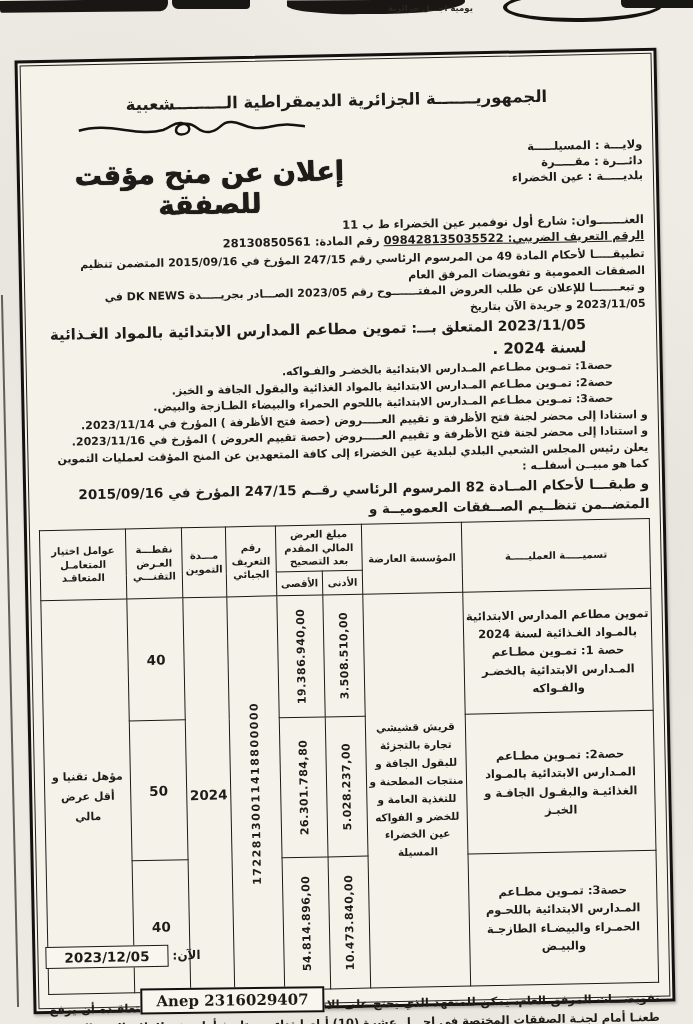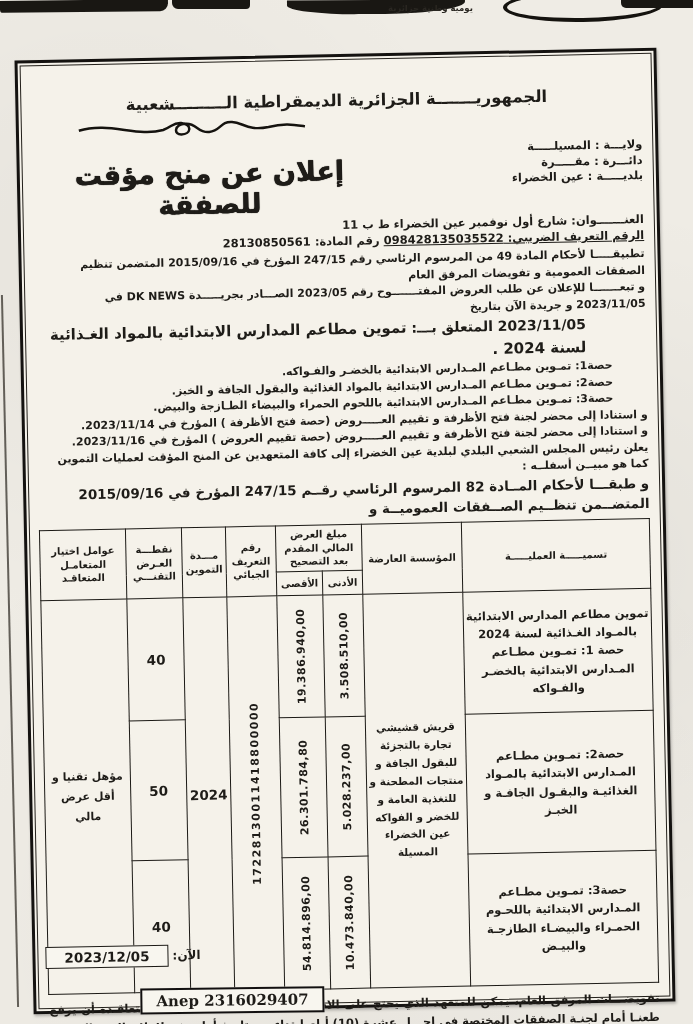--- a/index.html
+++ b/index.html
@@ -78,21 +78,21 @@
 </head>
 <body>
 
 <div class="page">
 
   <div class="smudge smudge-a"></div>
   <div class="smudge smudge-b"></div>
   <div class="smudge smudge-c"></div>
   <div class="smudge-d"></div>
   <div class="smudge smudge-e"></div>
-  <div class="masthead-note">يومية وطنية جزائرية</div>
+  <div class="masthead-note">يومية اجـــل جزائرية</div>
   <div class="edge-line"></div>
 
   <div class="doc">
     <div class="doc-inner">
 
       <div class="republic">الجمهوريـــــــة الجزائرية الديمقراطية الـــــــــشعبية</div>
 
       <div class="squiggle-wrap">
         <svg viewBox="0 0 240 24" width="236" height="23" aria-hidden="true">
           <path d="M2 12 C 34 3, 62 20, 90 13 C 99 10, 101 5, 109 6 C 121 8, 119 18, 109 18 C 101 18, 101 8, 113 7 C 125 6, 126 17, 138 16 C 150 15, 150 5, 162 6 C 174 7, 178 16, 200 12 C 216 8, 226 10, 238 12" stroke="#15130f" fill="none" stroke-width="2.6"></path>

